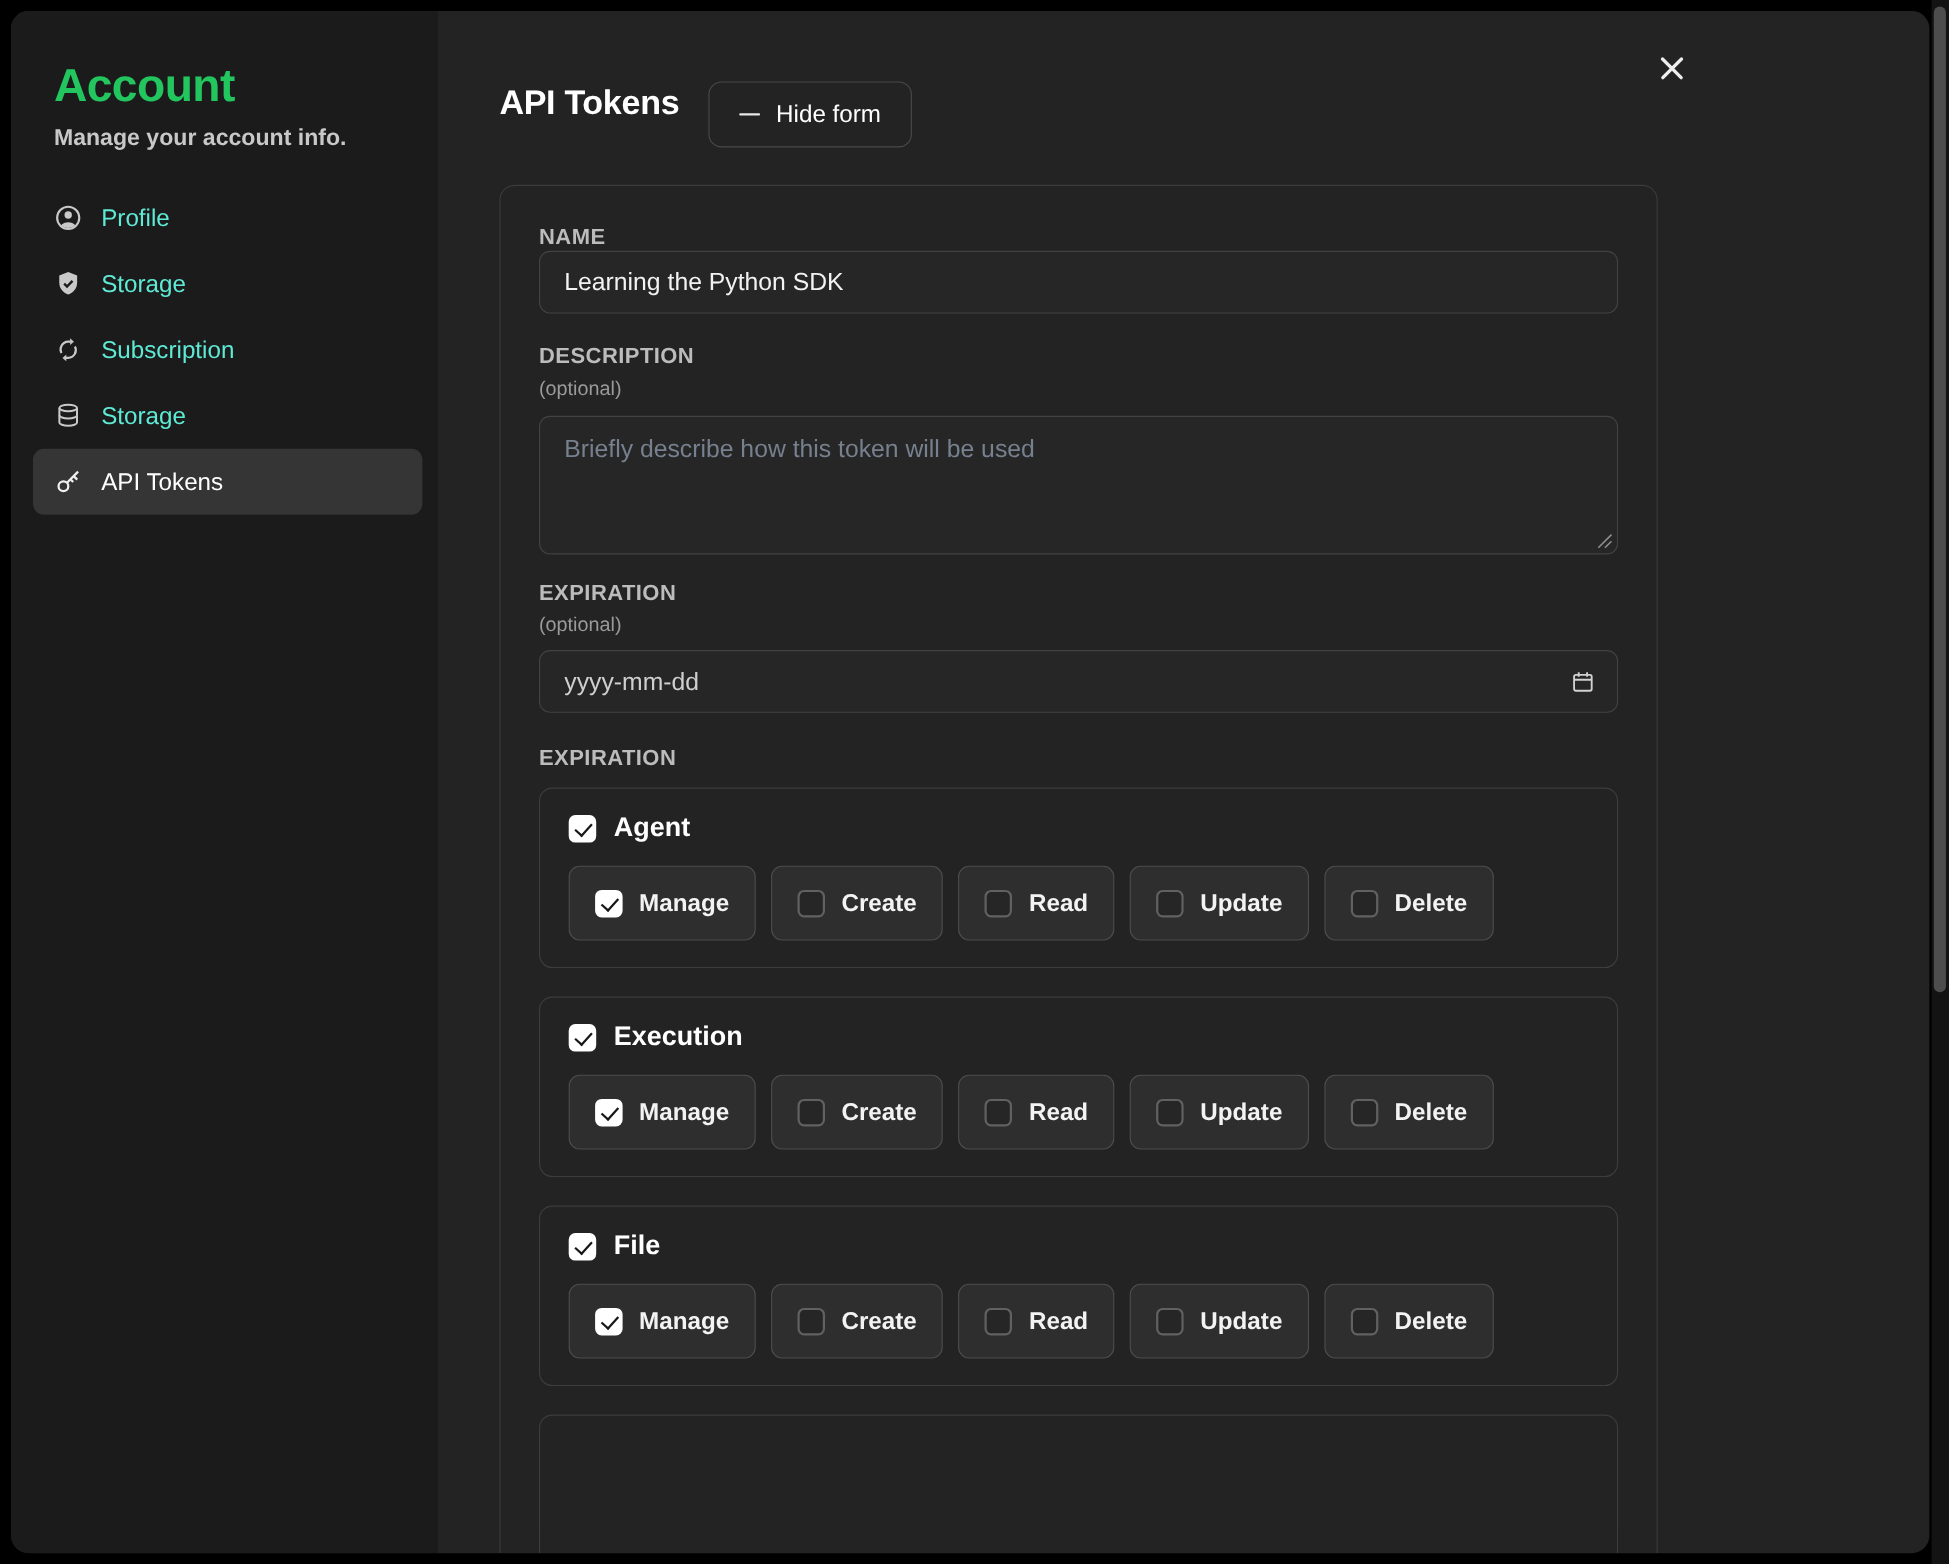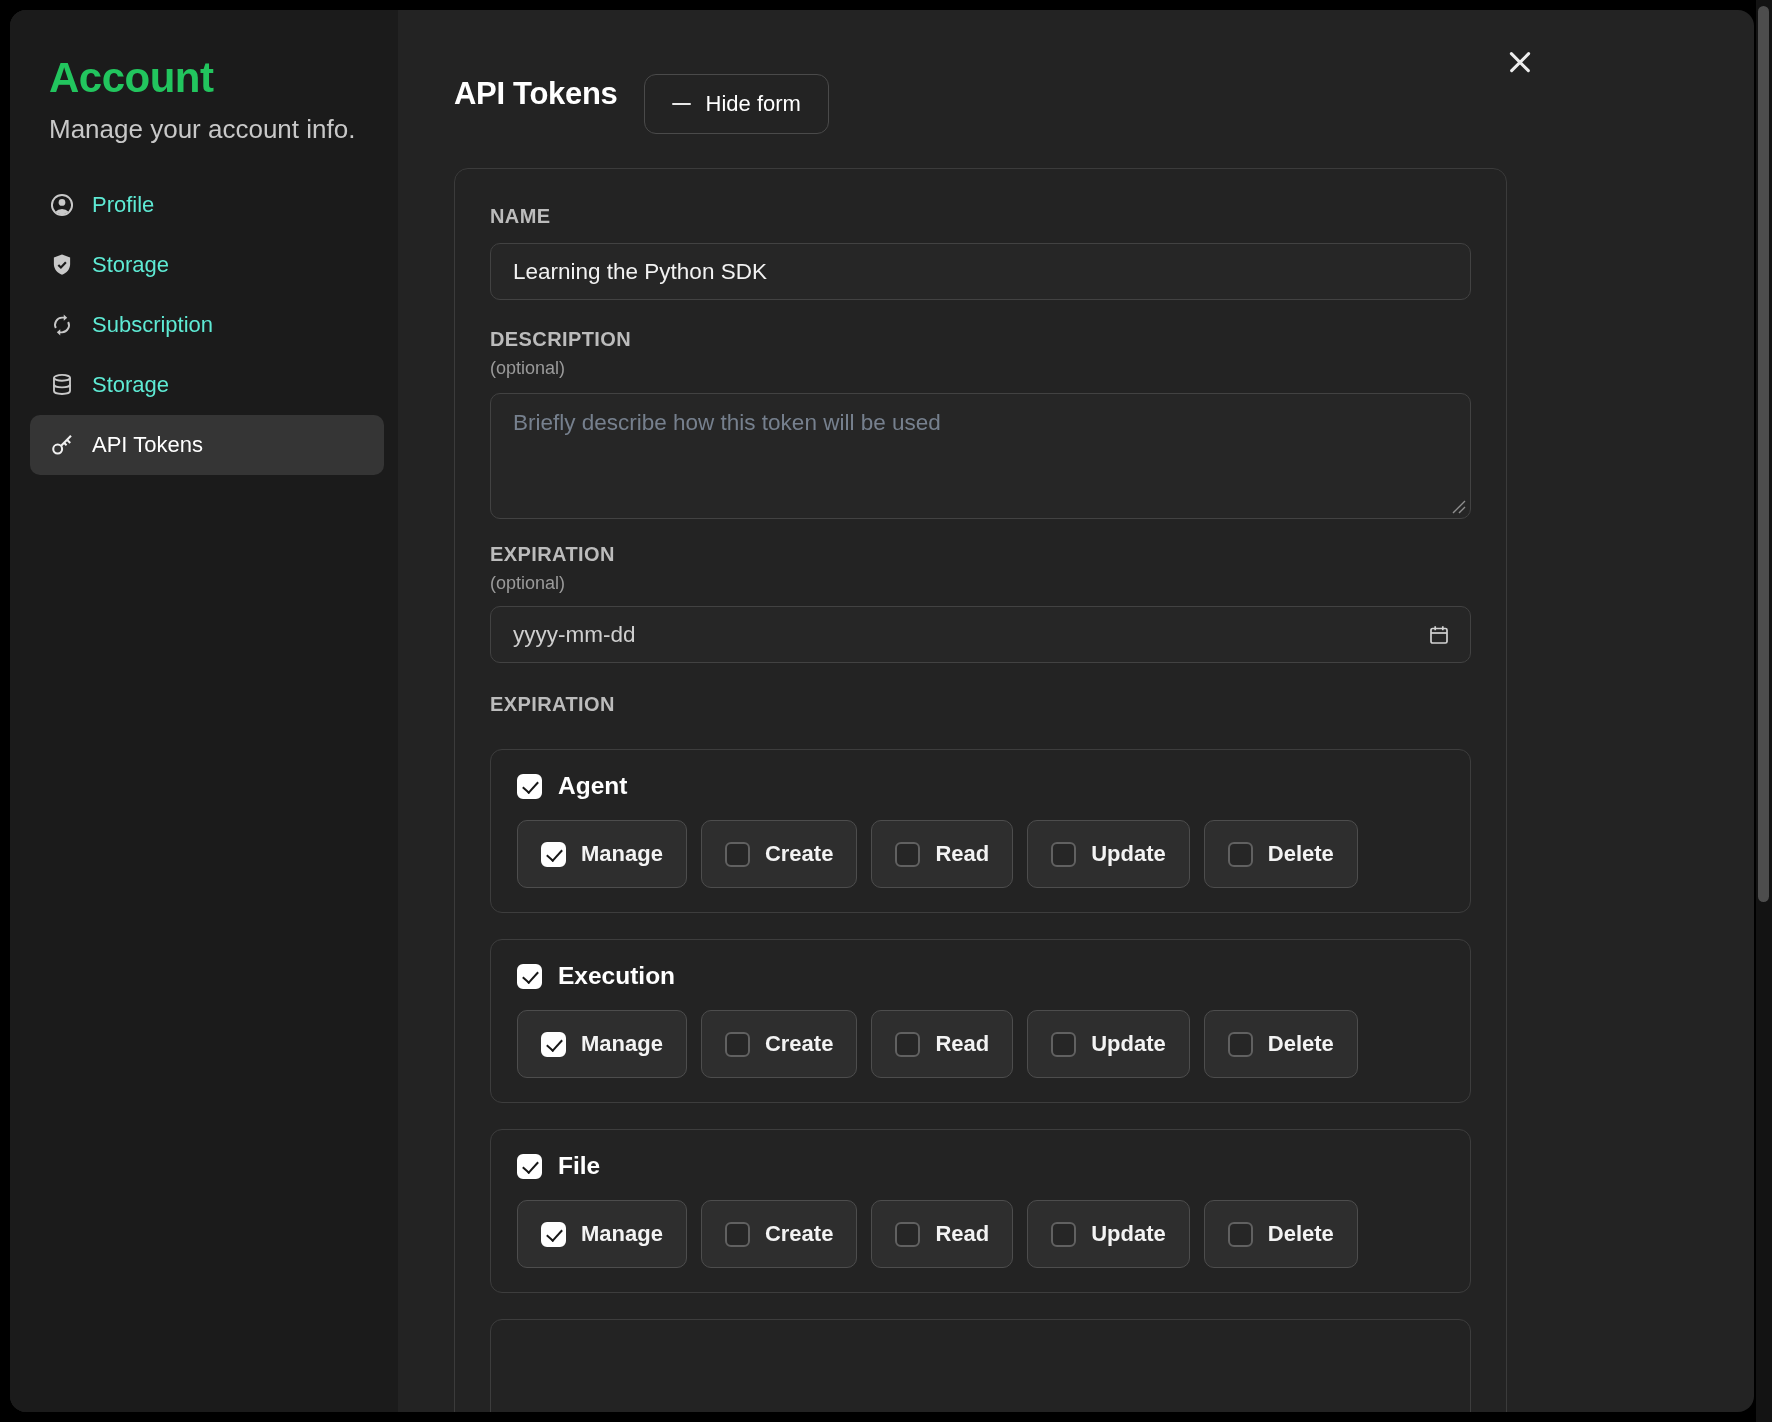--- a/index.html
+++ b/index.html
@@ -22,21 +22,21 @@
   }
 
   
   .sidebar {
     width:388px; flex-shrink:0;
     background:#1b1b1b;
     padding:44px 14px 0 20px;
   }
   .sidebar-header { padding-left:19px; }
   .sidebar-title { font-size:42px; font-weight:800; color:#22c55e; letter-spacing:-0.5px; }
-  .sidebar-subtitle { margin-top:12px; font-size:26px; color:#c8c8c8; }
+  .sidebar-subtitle { margin-top:12px; font-size:21px; color:#c8c8c8;font-weight:bold; }
   .nav { margin-top:30px; display:flex; flex-direction:column; }
   .nav-item {
     display:flex; align-items:center; gap:17px;
     height:60px; padding:0 19px;
     border-radius:10px;
     font-size:22px; color:#5eead4;
     cursor:pointer;
   }
   .nav-item.active { background:#353535; color:#fff; }
   .nav-icon { width:26px; height:26px; display:flex; align-items:center; justify-content:center; flex-shrink:0; }
@@ -89,21 +89,21 @@
     width:100%;
     background:#262626;
     border:1px solid #424242;
     border-radius:10px;
     color:#f2f2f2;
     font-size:22.5px;
     font-family:inherit;
     outline:none;
   }
   .text-input { height:57px; padding:0 22px; }
-  .name-row { margin-top:15px; }
+  .name-row { }
   .desc-label-row { margin-top:28px; }
   .textarea-wrap { position:relative; margin-top:14px; }
   .textarea-input { height:126px; padding:16px 22px; resize:none; display:block; }
   .textarea-input::placeholder { color:#76808e; }
   .resize-handle { position:absolute; right:5px; bottom:5px; width:14px; height:14px; }
   .exp-label-row { margin-top:24px; }
   .date-wrap { position:relative; margin-top:12px; }
   .date-input::placeholder { color:#cfcfcf; }
   .calendar-icon {
     position:absolute; right:20px; top:50%; transform:translateY(-50%);
@@ -111,21 +111,21 @@
   }
   .perm-label-row { margin-top:30px; }
 
   
   .perm-group {
     margin-top:26px;
     border:1px solid #3d3d3d;
     border-radius:12px;
     padding:22px 26px 24px;
   }
-  .perm-group.first { margin-top:33px; }
+  .perm-group.first { margin-top:15px; }
   .perm-group.partial { height:220px; }
   .perm-head { display:flex; align-items:center; gap:16px; }
   .perm-title { font-size:24.5px; font-weight:700; color:#fff; }
   .perm-actions { margin-top:20px; display:flex; gap:14px; }
   .perm-btn {
     height:68px; padding:0 23px;
     display:flex; align-items:center; gap:15px;
     background:#2e2e2e;
     border:1px solid #4d4d4d; border-radius:10px;
     color:#f3f3f3; font-size:22px; font-weight:600; font-family:inherit;

